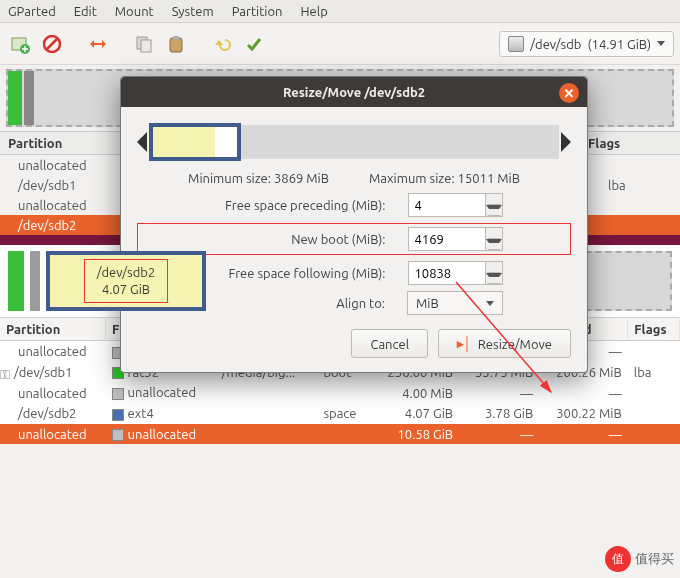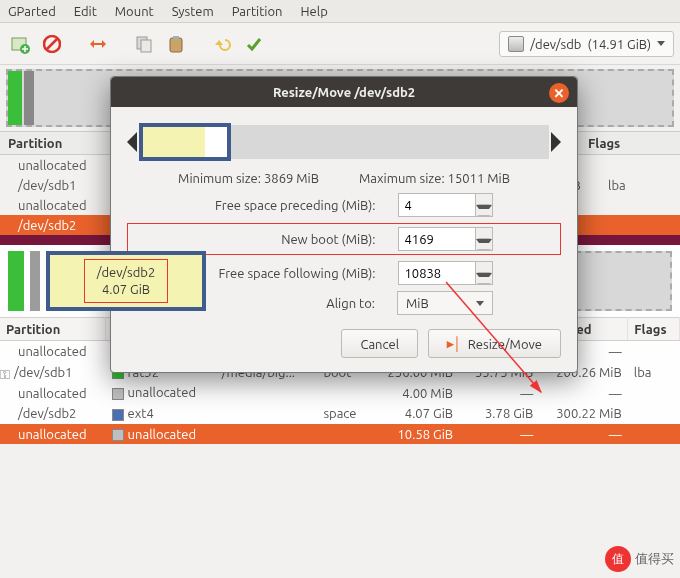--- a/index.html
+++ b/index.html
@@ -16,21 +16,21 @@
   .bg-diskmap .green { position:absolute;left:0;top:0;bottom:0;width:14px;background:#3bbf3b;}
   .bg-diskmap .mini { position:absolute;left:16px;top:0;bottom:0;width:10px;background:#888;}
   .bg-table-head { display:flex; padding:4px 8px; font-weight:bold; border-top:1px solid #ccc;border-bottom:1px solid #ccc; background:#ececea;}
   .bg-table-head > div:first-child { width:520px;}
   .bg-table-head > div:nth-child(2){width:60px;}
   .bg-row { display:flex; padding:3px 18px; font-size:13px; color:#555;}
   .bg-row > span:first-child{width:540px;}
   .bg-row.sel { background:#e9622b; color:#fff;}
   
   .overlay { position:absolute; left:0; right:0; top:22px; height:390px; pointer-events:none;}
-  .dialog { position:absolute; left:110px; top:54px; width:468px; background:#f2f1f0; border:1px solid #777; box-shadow:0 8px 28px rgba(0,0,0,.45); pointer-events:auto; border-radius:4px;}
+  .dialog { position:absolute; left:120px; top:54px; width:468px; background:#f2f1f0; border:1px solid #777; box-shadow:0 8px 28px rgba(0,0,0,.45); pointer-events:auto; border-radius:4px;}
   .dlg-title { background:#3d3a37; color:#eee; font-weight:bold; text-align:center; padding:8px 0; position:relative; border-radius:4px 4px 0 0;}
   .dlg-close { position:absolute; right:8px; top:6px; width:20px;height:20px;border-radius:50%;background:#e9622b;color:#fff;display:flex;align-items:center;justify-content:center;font-size:12px;font-weight:bold;}
   .dlg-body { padding: 10px 16px 14px;}
   .slider-row { display:flex; align-items:center; height:50px; margin-bottom:4px;}
   .arrow-lr { width:0;height:0;border-top:10px solid transparent;border-bottom:10px solid transparent;}
   .arrow-left { border-right:10px solid #333; margin-right:2px;}
   .arrow-right { border-left:10px solid #333; margin-left:2px;}
   .slider-track { flex:1; height:34px; background:#d8d8d8; position:relative;}
   .slider-block { position:absolute; left:0; top:-2px; bottom:-2px; width:92px; background:#f4f3b2; border:4px solid #3f5c8c;}
   .slider-block .used { position:absolute; right:0; top:0; bottom:0; width:22px; background:#fff;}

